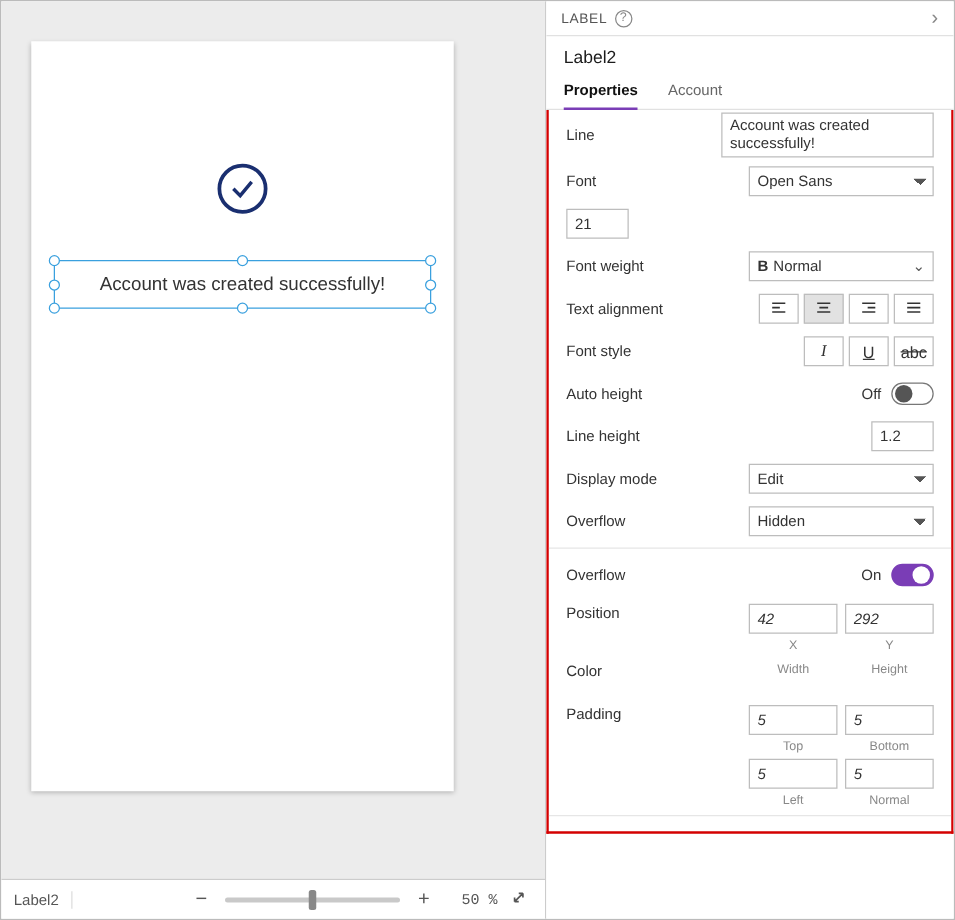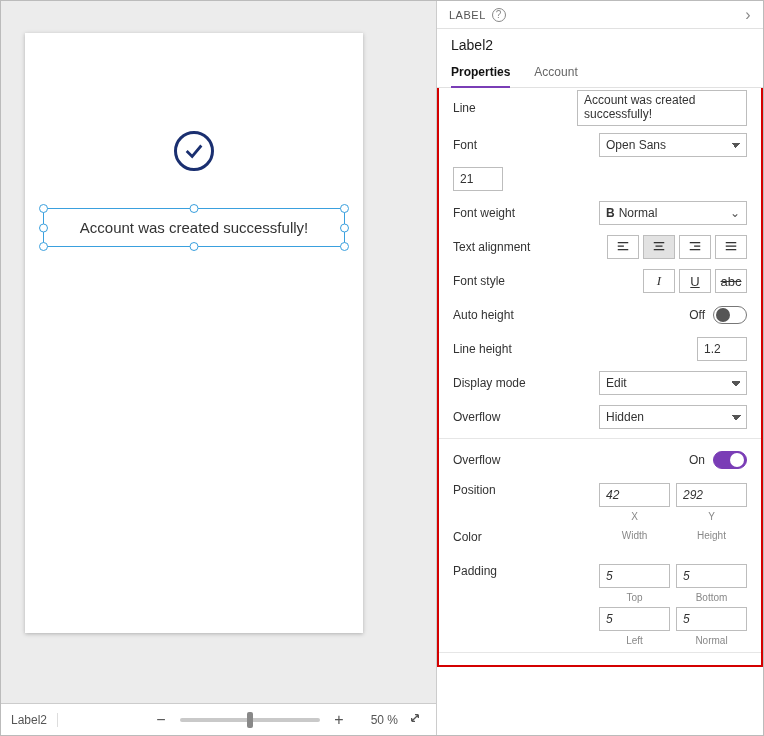--- a/index.html
+++ b/index.html
@@ -114,21 +114,21 @@
     border-radius: 2px;
   }
   .zoom-thumb {
     position: absolute;
     top: -6px;
     left: 48%;
     width: 6px; height: 16px;
     background: #888;
     border-radius: 2px;
   }
-  .zoom-pct { min-width: 40px; text-align:right; }
+  .zoom-pct { min-width: 40px; text-align:right;font-family:Liberation Mono, monospace; }
   .fullscreen-icon svg { width:16px; height:16px; color:#555; }
 
   
   .prop-panel {
     width: 326px;
     background: #fff;
     display: flex;
     flex-direction: column;
     overflow: hidden;
   }

